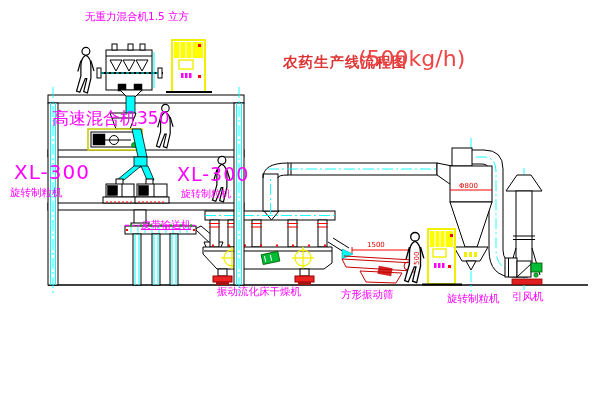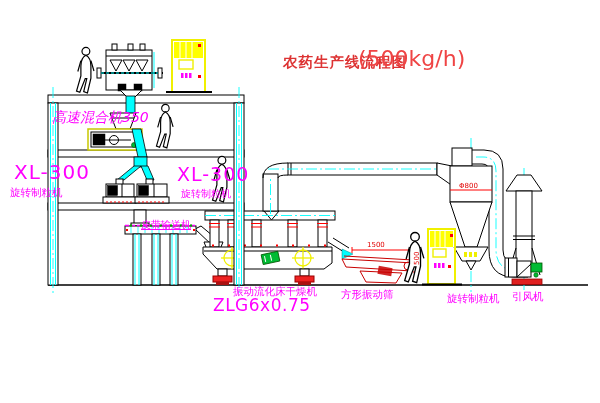--- a/index.html
+++ b/index.html
@@ -330,34 +330,34 @@
 
   <use href="#man" transform="translate(75,47) scale(1.09)"></use>
   <use href="#man" transform="translate(155,104) scale(1.04)"></use>
   <use href="#man" transform="translate(211,156) scale(1.09)"></use>
   <use href="#man" transform="translate(403,232) scale(1.2)"></use>
 
   <text class="dimt" x="367" y="247">1500</text>
   <text class="dimt" x="419" y="265" transform="rotate(-90 419 265)">500</text>
 </svg>
 
-<div class="lbl" style="left:52px;top:110px;font-size:14px;font-style:italic;">高速混合机350</div>
+<div class="lbl s11" style="left:85px;top:11px;">无重力混合机1.5 立方</div>
+<div class="lbl" style="left:52px;top:110px;font-size:17px;">高速混合机350</div>
 
 <div class="lbl xl" style="left:14px;top:162px;">XL-300</div>
 <div class="lbl s11" style="left:10px;top:187px;">旋转制粒机</div>
 
 <div class="lbl" style="left:177px;top:165px;font-size:19px;letter-spacing:1px;">XL-300</div>
 <div class="lbl" style="left:181px;top:189px;font-size:10px;">旋转制粒机</div>
 
 <div class="lbl" style="left:141px;top:220px;font-size:10px;text-decoration:underline;">皮带输送机</div>
 
 <div class="title-cn" style="left:283px;top:53px;">农药生产线流程图</div>
 <div class="title-cap" style="left:358px;top:46px;">(500kg/h)</div>
 
-<div class="lbl s11" style="left:217px;top:286px;margin-left:16px;">振动流化床干燥机</div>
-<div class="lbl model" style="left:213px;top:297px;">ZLG6x0.75</div>
+<div class="lbl s11" style="left:217px;top:286px;">振动流化床干燥机</div>
 
 <div class="lbl s11" style="left:341px;top:289px;text-align:right;">方形振动筛</div>
 
 <div class="lbl s11" style="left:447px;top:293px;">旋转制粒机</div>
 <div class="lbl s11" style="left:512px;top:291px;">引风机</div>
 
 </div>
 
 </body></html>

